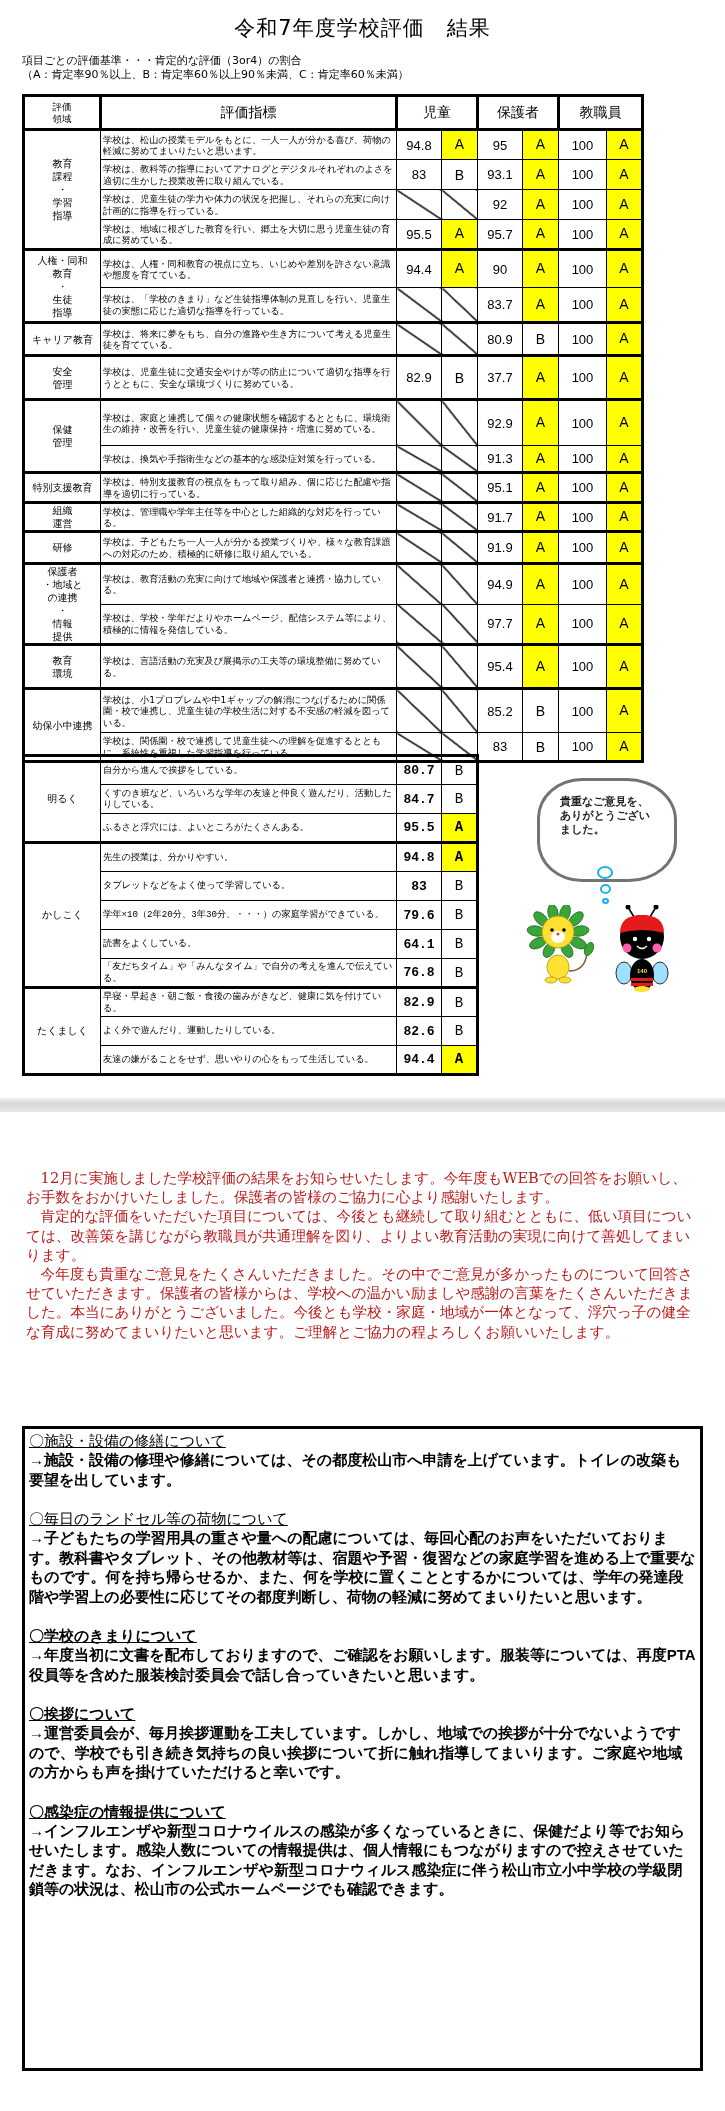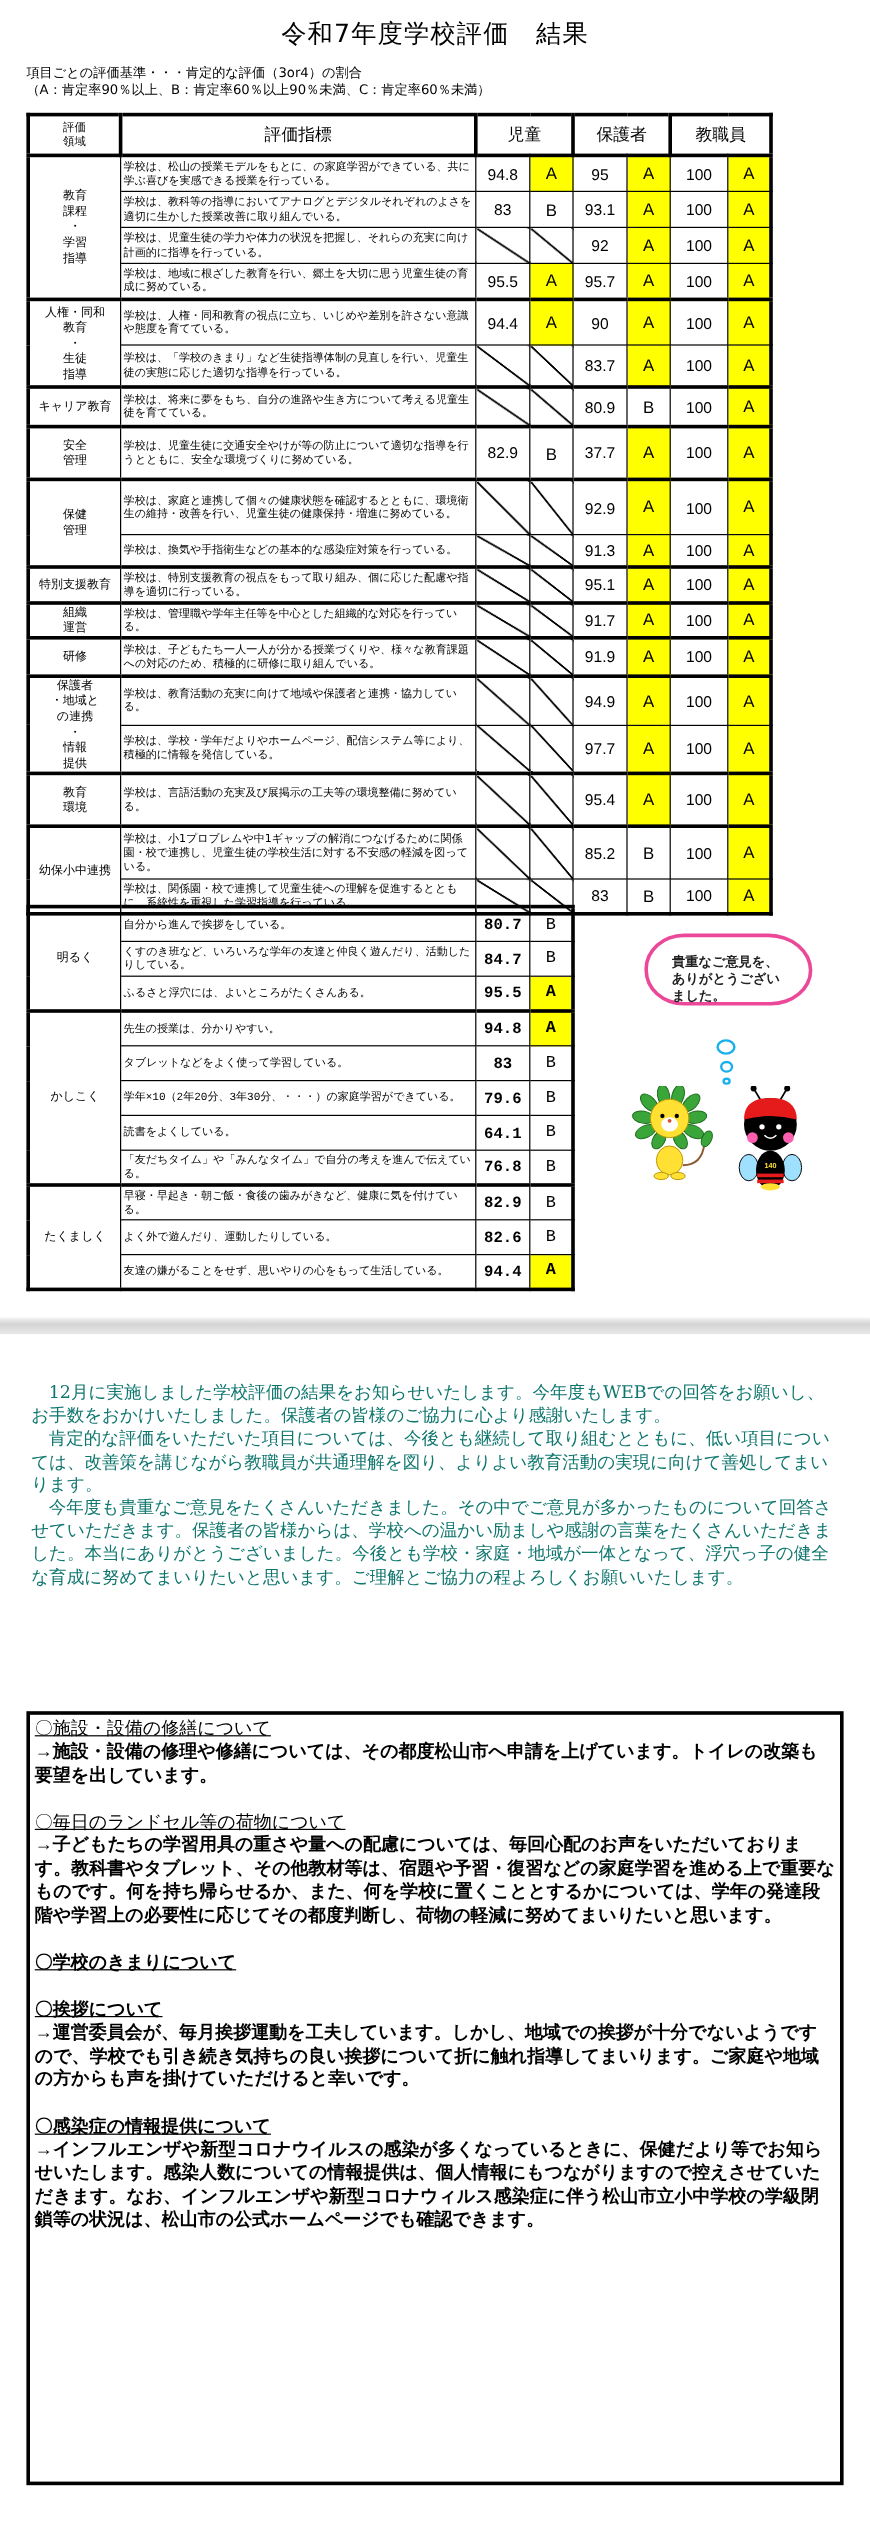--- a/index.html
+++ b/index.html
@@ -32,31 +32,31 @@
   tr.sep td { border-top: 3px solid #000; }
 
   table.kids { position: absolute; left: 22px; top: 754px; border-collapse: collapse; border: 3px solid #000; table-layout: fixed; }
   table.kids td { border: 1px solid #000; font-family: Liberation Mono, monospace; }
   table.kids td.area { width: 77px; font-size: 10px; }
   table.kids td.ind { width: 296px; font-size: 9.2px; height: 29px; }
   table.kids td.score { width: 45px; }
   table.kids td.grade { width: 36px; border-right: none; }
   table.kids tr.sep td { border-top: 3px solid #000; }
 
-  .bubble { position: absolute; left: 537px; top: 778px; width: 140px; height: 60px; border: 3px solid #ec4899; border-radius: 45px 50px 48px 45px / 40px 42px 40px 40px; background: #fff; }
+  .bubble { position: absolute; left: 537px; top: 778px; width: 140px; height: 104px; border: 3px solid #737373; border-radius: 45px 50px 48px 45px / 40px 42px 40px 40px; background: #fff; }
   .bubble-text { position: absolute; left: 20px; top: 14px; width: 100px; font-size: 11px; line-height: 14px; font-weight: bold; color: #222; }
   .dot { position: absolute; border: 2px solid #1ab0ec; border-radius: 50%; background: #fff; }
 
   .lion { position: absolute; left: 525px; top: 905px; width: 75px; height: 80px; }
   .bee { position: absolute; left: 612px; top: 905px; width: 60px; height: 90px; }
 
   .page-gap { position: absolute; left: 0; top: 1098px; width: 725px; height: 14px; background: linear-gradient(#f4f4f4, #d4d4d4 40%, #e9e9e9); }
 
   .page2 { position: absolute; left: 0; top: 1112px; width: 725px; height: 999px; background: #fff; }
-  .intro { position: absolute; left: 26px; top: 39px; width: 672px; font-family: "DejaVu Serif", "Liberation Serif", serif; font-size: 14.6px; line-height: 19.2px; color: #0f766e; }
+  .intro { position: absolute; left: 26px; top: 56px; width: 672px; font-family: "DejaVu Serif", "Liberation Serif", serif; font-size: 14.6px; line-height: 19.2px; color: #b91c1c; }
   .intro p { text-indent: 1em; }
 
   .answers { position: absolute; left: 22px; top: 314px; width: 681px; height: 645px; border: 3px solid #000; padding: 2px 4px; }
   .qa { margin-bottom: 20px; }
   .q { font-size: 15px; line-height: 19px; font-family: "Liberation Sans", sans-serif; text-decoration: underline; }
   .q.bold { font-weight: bold; }
   .a { font-size: 15px; line-height: 19.5px; font-weight: bold; font-family: "Liberation Sans", sans-serif; }
 </style>
 </head>
 <body>
@@ -89,21 +89,21 @@
         <th colspan="2">教職員</th>
       </tr>
     </thead>
     <tbody id="eval-body">
         <tr class="sep" style="height: 30px;">
           <td class="area" rowspan="4" style="white-space: pre-line;">教育
 課程
 ・
 学習
 指導</td>
-          <td class="ind">学校は、松山の授業モデルをもとに、の家庭学習ができている、共に学ぶ喜びを実感できる授業を行っている。</td>
+          <td class="ind">学校は、松山の授業モデルをもとに、一人一人が分かる喜び、荷物の軽減に努めてまいりたいと思います。</td>
           <td class="score">94.8</td>
           <td class="grade a">A</td>
           <td class="score">95</td>
           <td class="grade a">A</td>
           <td class="score">100</td>
           <td class="grade2 a">A</td>
         </tr>
         <tr style="height: 30px;">
           <td class="ind">学校は、教科等の指導においてアナログとデジタルそれぞれのよさを適切に生かした授業改善に取り組んでいる。</td>
           <td class="score">83</td>
@@ -413,20 +413,21 @@
     <div class="qa">
       <div class="q">〇施設・設備の修繕について</div>
       <div class="a">→施設・設備の修理や修繕については、その都度松山市へ申請を上げています。トイレの改築も要望を出しています。</div>
     </div>
     <div class="qa">
       <div class="q">〇毎日のランドセル等の荷物について</div>
       <div class="a">→子どもたちの学習用具の重さや量への配慮については、毎回心配のお声をいただいております。教科書やタブレット、その他教材等は、宿題や予習・復習などの家庭学習を進める上で重要なものです。何を持ち帰らせるか、また、何を学校に置くこととするかについては、学年の発達段階や学習上の必要性に応じてその都度判断し、荷物の軽減に努めてまいりたいと思います。</div>
     </div>
     <div class="qa">
       <div class="q bold">〇学校のきまりについて</div>
+      <div class="a">→年度当初に文書を配布しておりますので、ご確認をお願いします。服装等については、再度PTA役員等を含めた服装検討委員会で話し合っていきたいと思います。</div>
     </div>
     <div class="qa">
       <div class="q bold">〇挨拶について</div>
       <div class="a">→運営委員会が、毎月挨拶運動を工夫しています。しかし、地域での挨拶が十分でないようですので、学校でも引き続き気持ちの良い挨拶について折に触れ指導してまいります。ご家庭や地域の方からも声を掛けていただけると幸いです。</div>
     </div>
     <div class="qa">
       <div class="q bold">〇感染症の情報提供について</div>
       <div class="a">→インフルエンザや新型コロナウイルスの感染が多くなっているときに、保健だより等でお知らせいたします。感染人数についての情報提供は、個人情報にもつながりますので控えさせていただきます。なお、インフルエンザや新型コロナウィルス感染症に伴う松山市立小中学校の学級閉鎖等の状況は、松山市の公式ホームページでも確認できます。</div>
     </div>
   </div>

